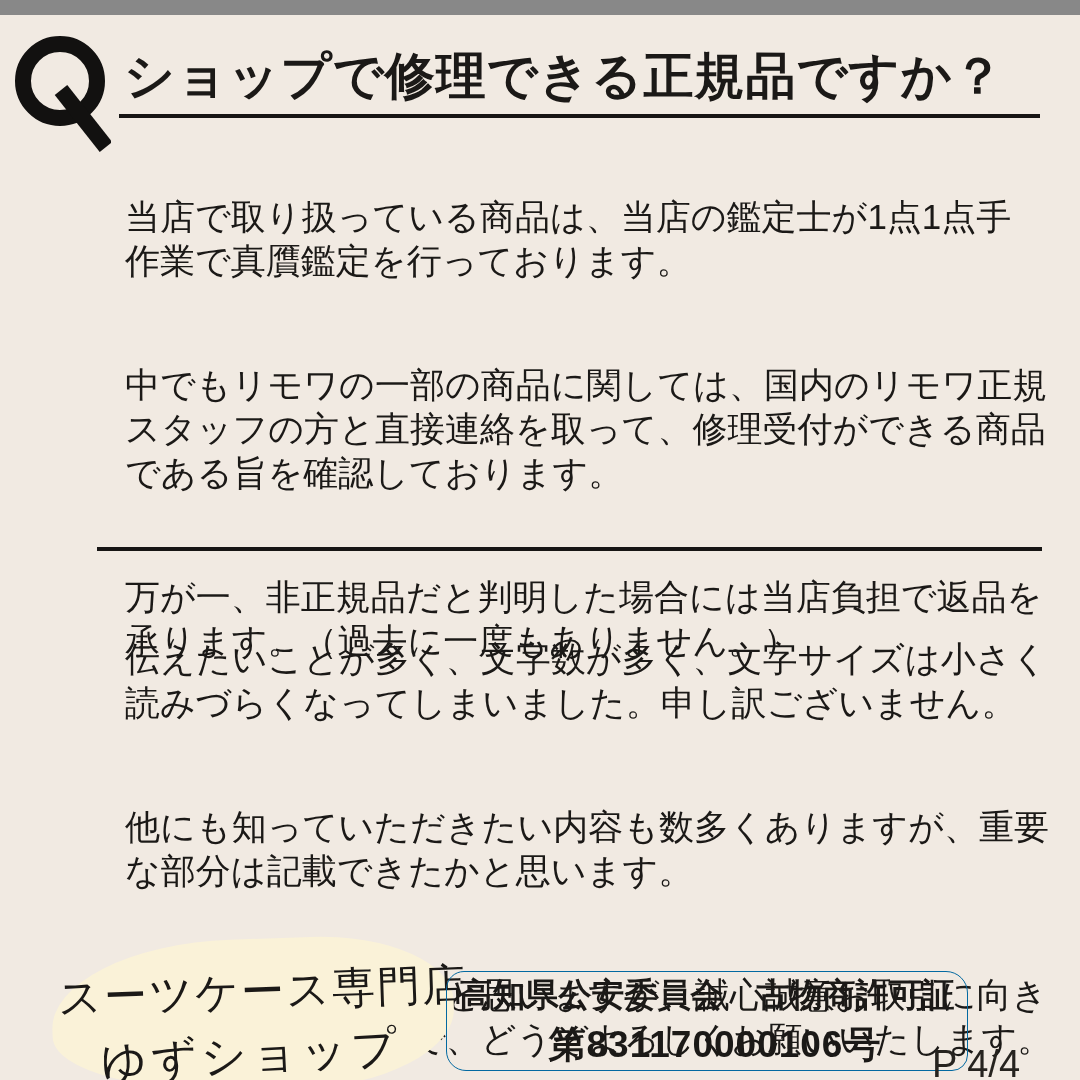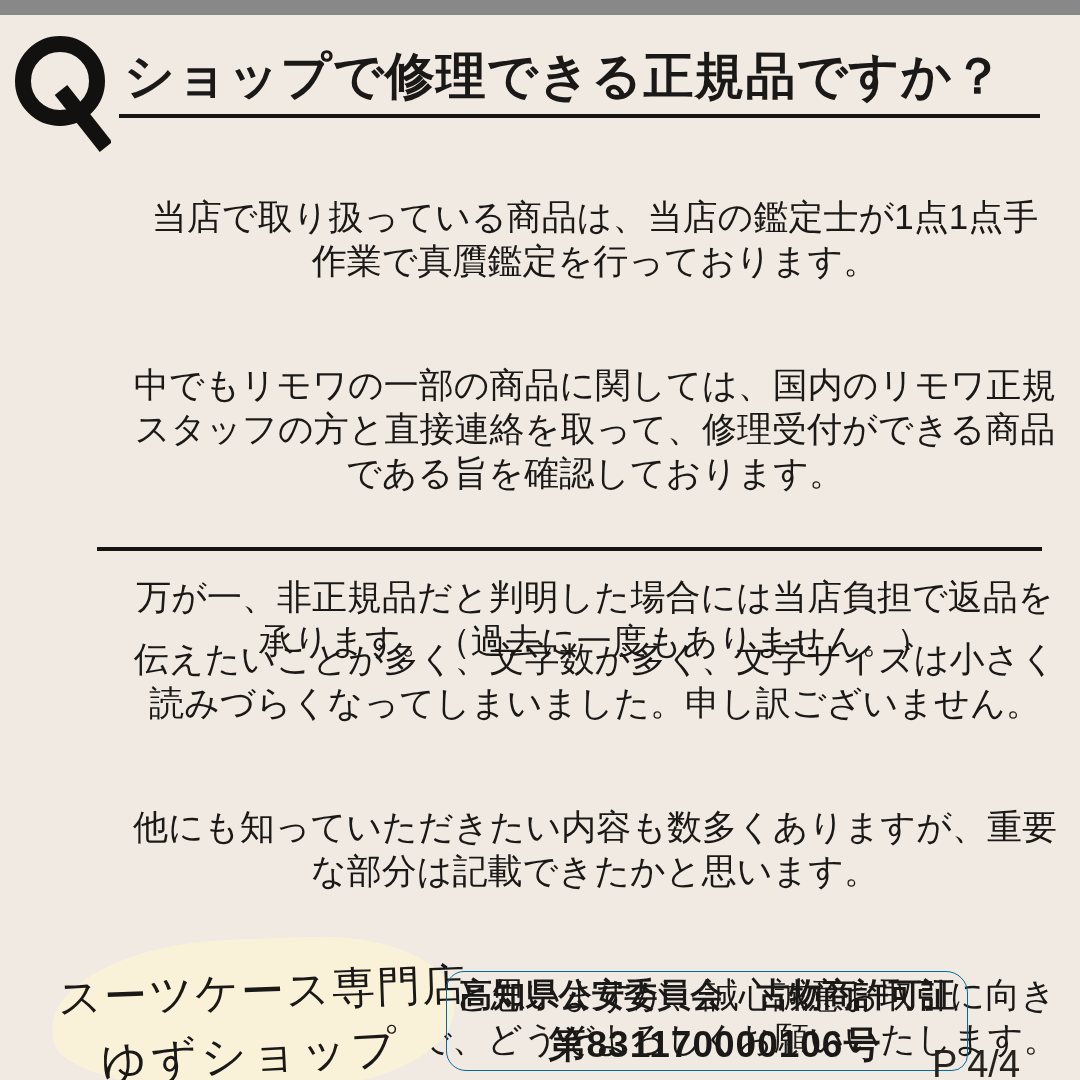--- a/index.html
+++ b/index.html
@@ -51,21 +51,20 @@
   }
   
   .text-block {
     position: absolute;
     left: 125px;
     width: 940px;
     font-size: 35px;
     line-height: 44px;
     white-space: pre-line;
     letter-spacing: 0px;
-    text-align: center;
   }
   .answer-block  { top: 136px; }
   .closing-block { top: 578px; }
   .text-block p { margin-bottom: 36px; }
   .text-block p:last-child { margin-bottom: 0; }
   
   .section-divider {
     position: absolute;
     left: 97px;
     top: 532px;

